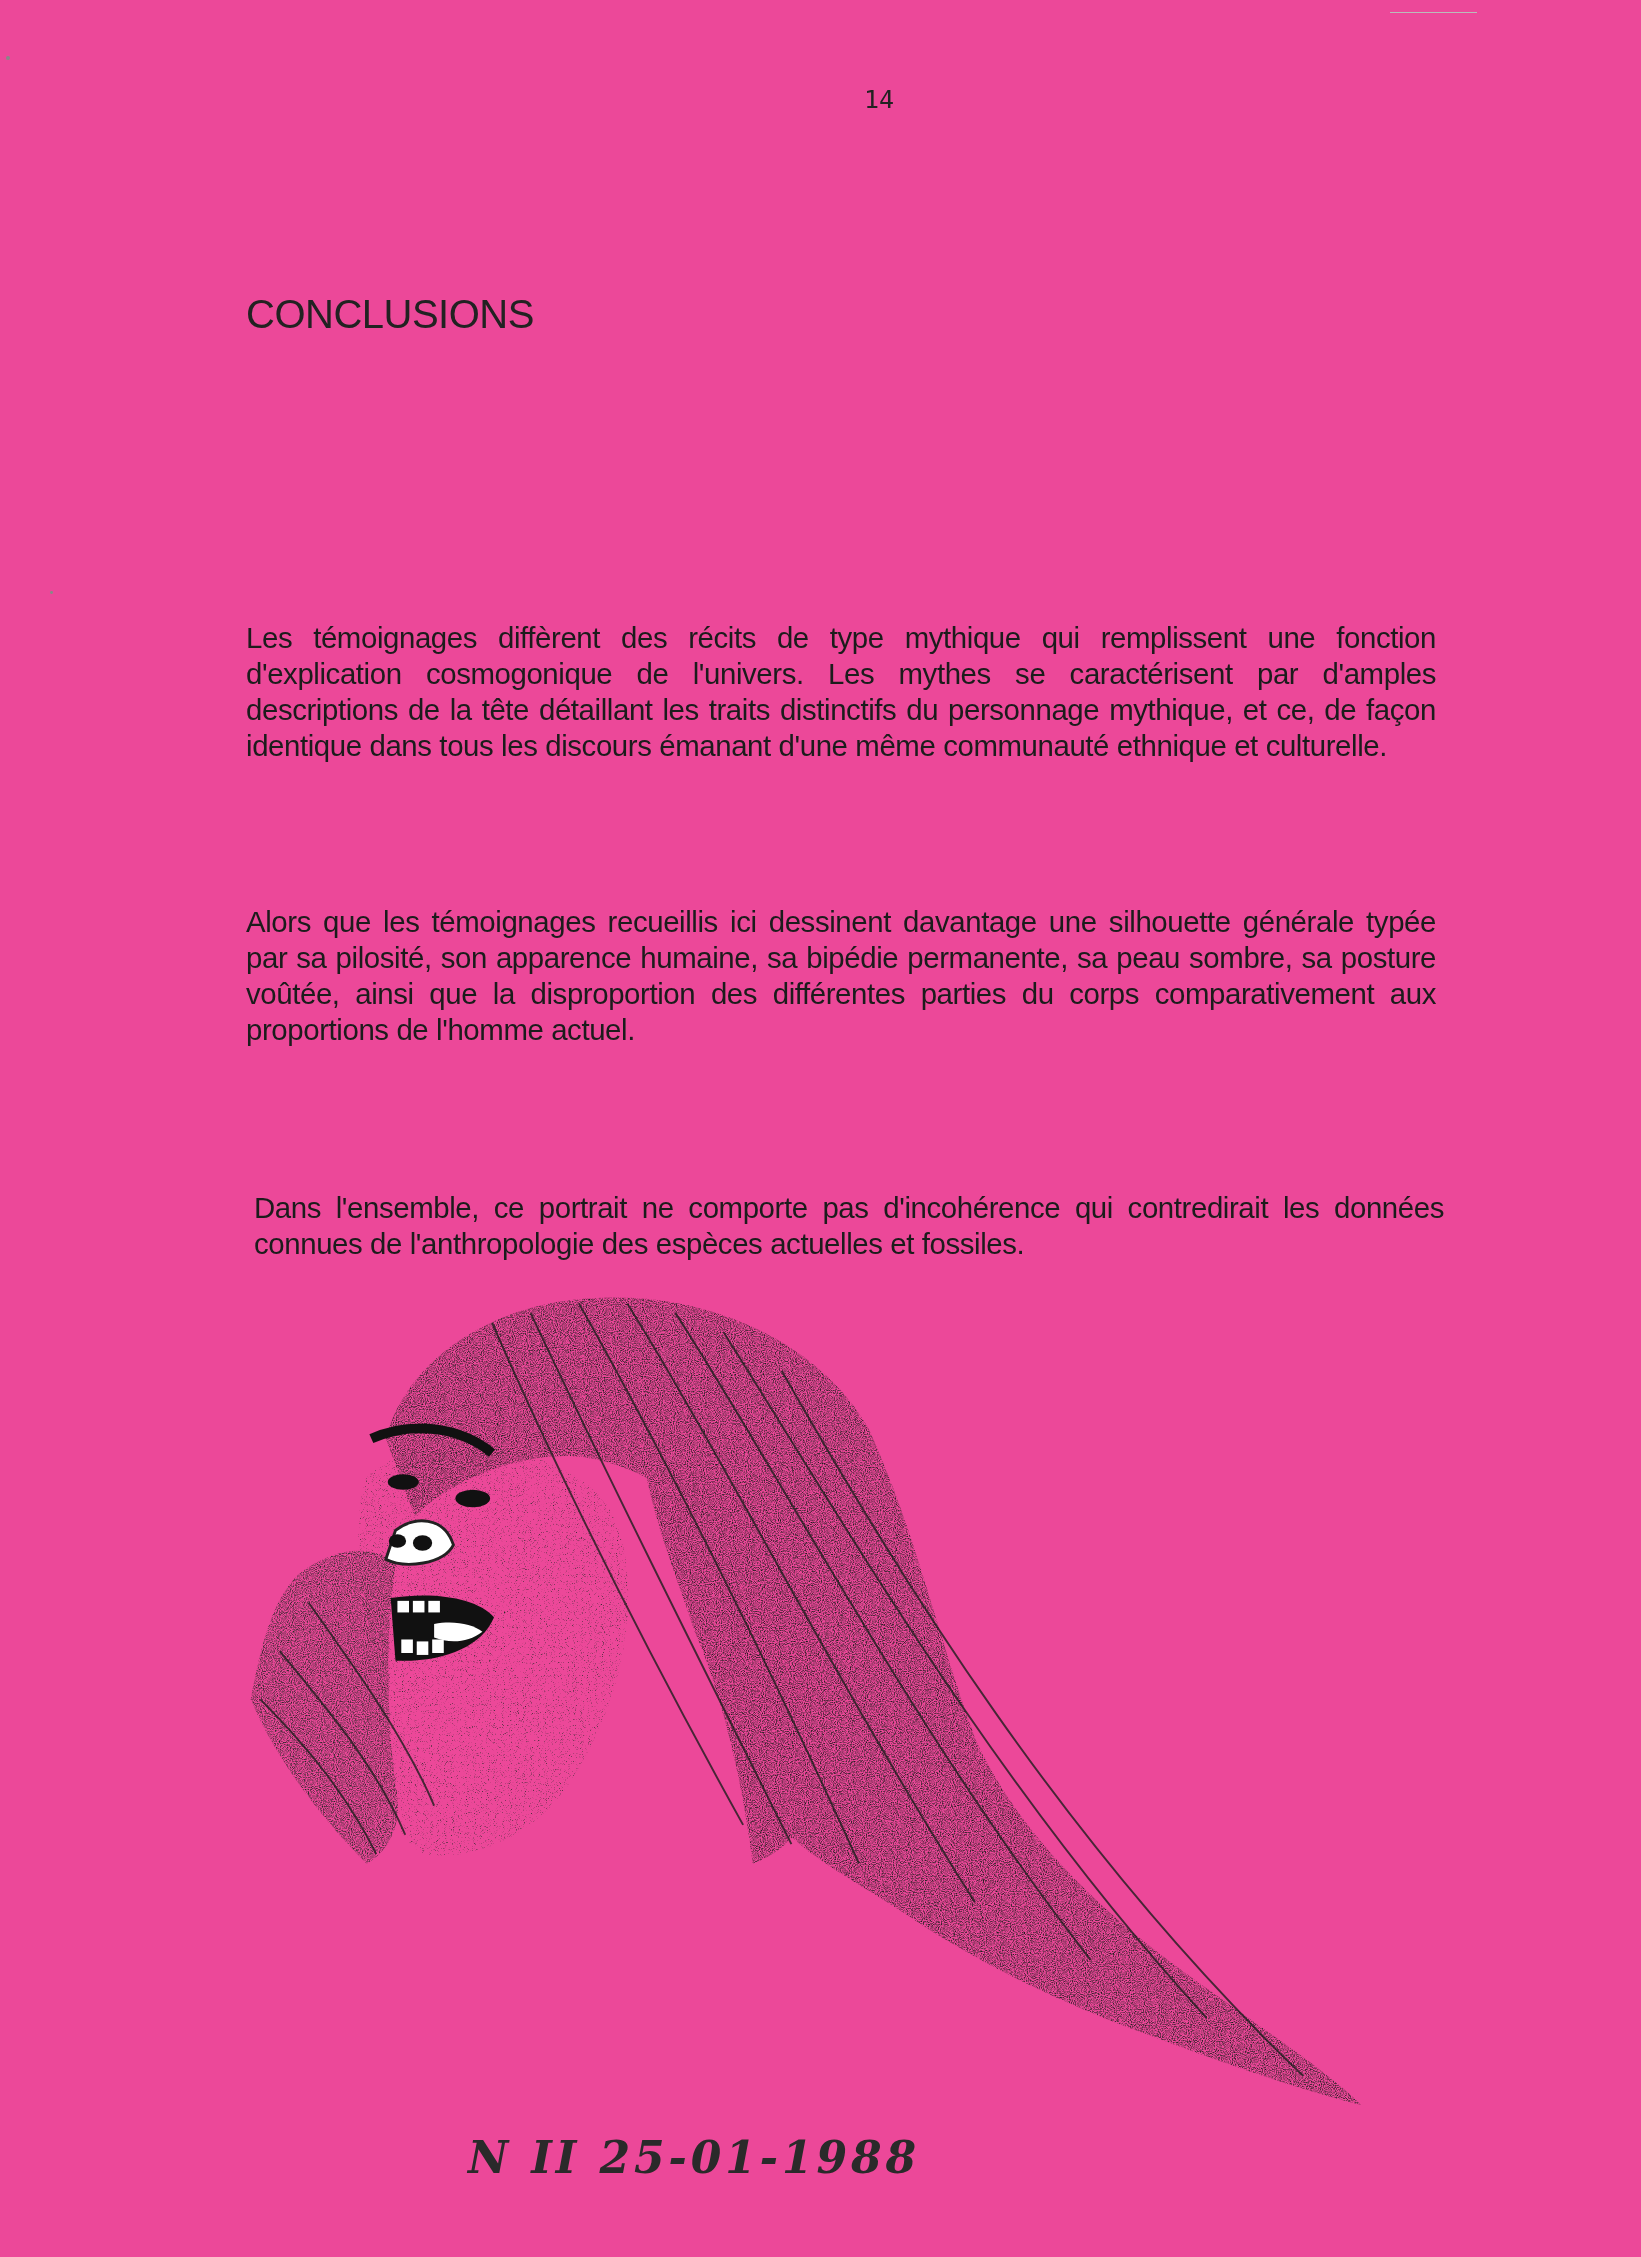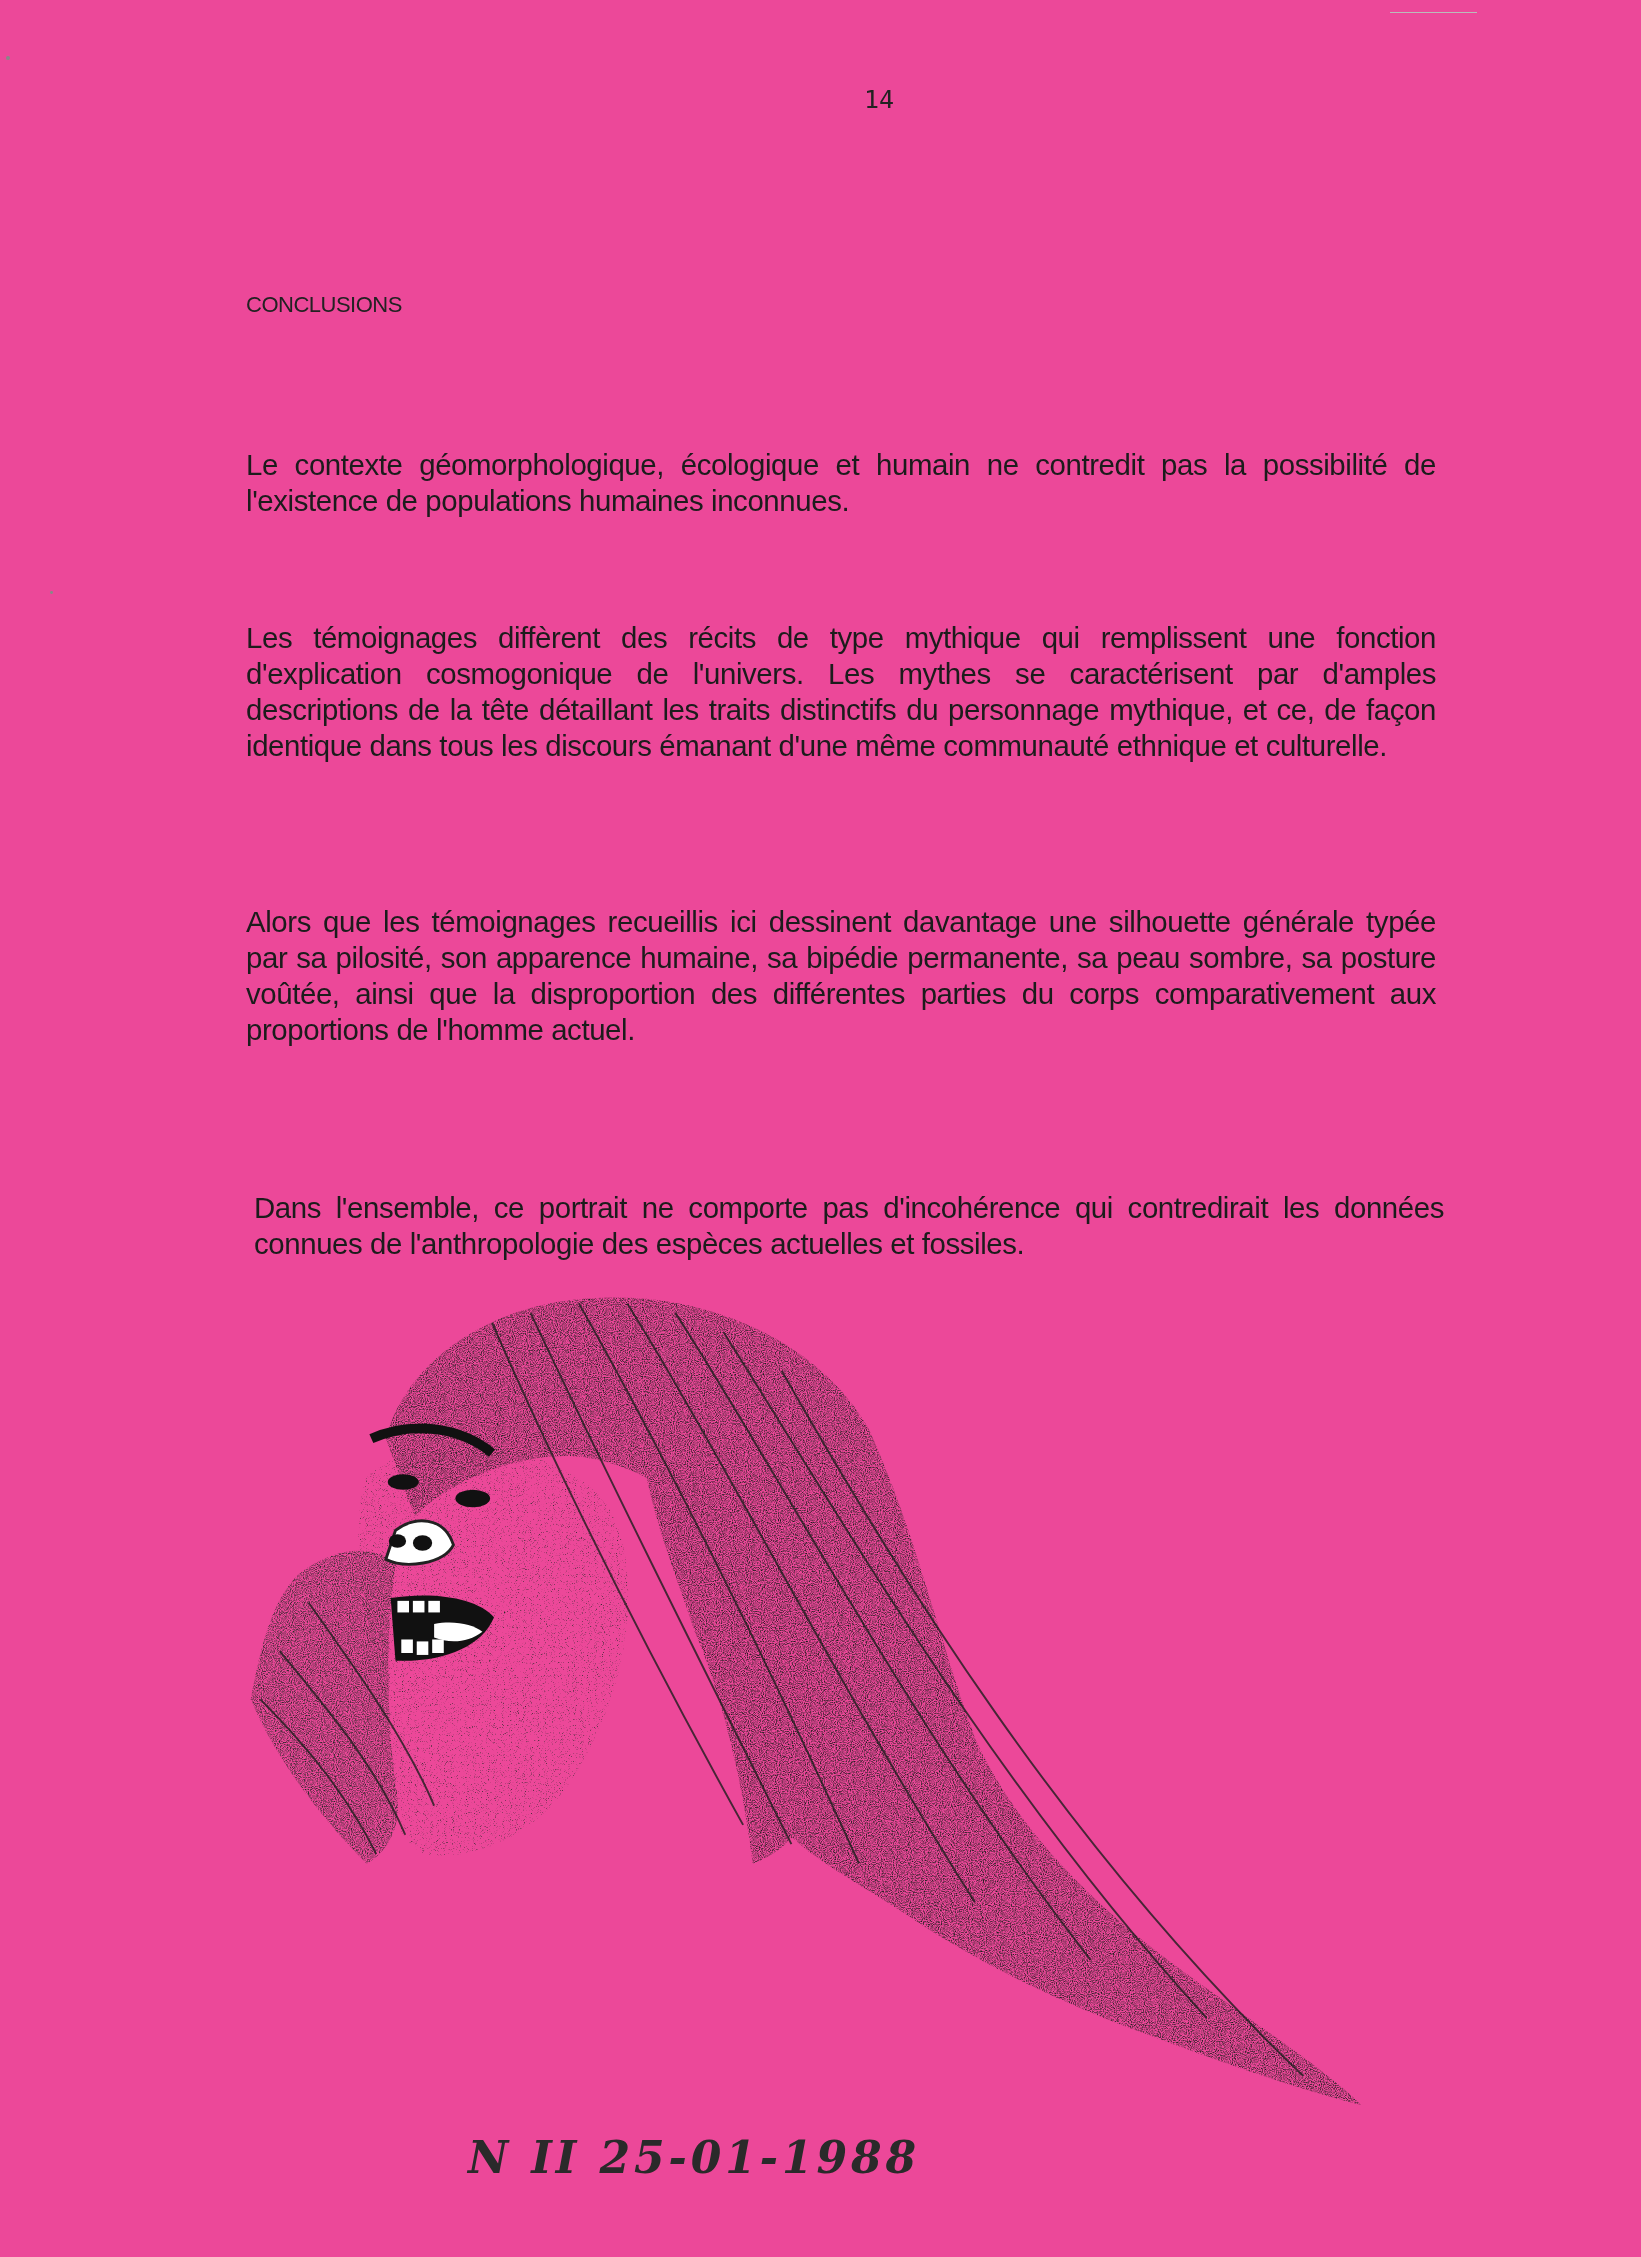--- a/index.html
+++ b/index.html
@@ -4,21 +4,21 @@
   <style>
     html, body { margin: 0; padding: 0; background: #ffffff; }
     body { width: 1641px; height: 2257px; position: relative; overflow: hidden; color: #1a1a1a; }
     .page { position: absolute; left: 0; top: 0; width: 1641px; height: 2257px; background: #ec4899; }
     .page-number {
       position: absolute; left: 850px; top: 85px; width: 58px; text-align: center;
       font-family: "DejaVu Sans Mono", monospace; font-size: 25px; color: #222;
     }
     .heading {
       position: absolute; left: 246px; top: 292px;
-      font-family: "Liberation Sans", sans-serif; font-size: 22px; color: #222;
+      font-family: "Liberation Sans", sans-serif; font-size: 40px; color: #222;
       letter-spacing: -0.5px;
     }
     .para {
       position: absolute; left: 246px; width: 1190px;
       font-family: "Liberation Sans", sans-serif; font-size: 29.4px; line-height: 36px;
       text-align: justify; color: #1c1c1c; letter-spacing: -0.4px;
       transform-origin: left top;
     }
     .p1 { top: 447px; }
     .p2 { top: 620px; }
@@ -36,21 +36,20 @@
   </style>
 </head>
 <body>
 
 <div class="page">
 
   <div class="page-number">14</div>
 
   <div class="heading">CONCLUSIONS</div>
 
-  <p class="para p1" style="margin:0">Le contexte géomorphologique, écologique et humain ne contredit pas la possibilité de l'existence de populations humaines inconnues.</p>
   <p class="para p2" style="margin:0">Les témoignages diffèrent des récits de type mythique qui remplissent une fonction d'explication cosmogonique de l'univers. Les mythes se caractérisent par d'amples descriptions de la tête détaillant les traits distinctifs du personnage mythique, et ce, de façon identique dans tous les discours émanant d'une même communauté ethnique et culturelle.</p>
   <p class="para p3" style="margin:0">Alors que les témoignages recueillis ici dessinent davantage une silhouette générale typée par sa pilosité, son apparence humaine, sa bipédie permanente, sa peau sombre, sa posture voûtée, ainsi que la disproportion des différentes parties du corps comparativement aux proportions de l'homme actuel.</p>
   <p class="para p4" style="margin:8px">Dans l'ensemble, ce portrait ne comporte pas d'incohérence qui contredirait les données connues de l'anthropologie des espèces actuelles et fossiles.</p>
 
   <div class="illustration">
     <svg width="1207" height="850" viewBox="0 0 1250 880">
       <defs>
         <filter id="grain" x="0" y="0" width="100%" height="100%">
           <feTurbulence type="fractalNoise" baseFrequency="0.9" numOctaves="2" seed="7" result="n"></feTurbulence>
           <feColorMatrix in="n" type="matrix" values="0 0 0 0 0  0 0 0 0 0  0 0 0 0 0  0 0 0 -2.2 1.35" result="mask"></feColorMatrix>

